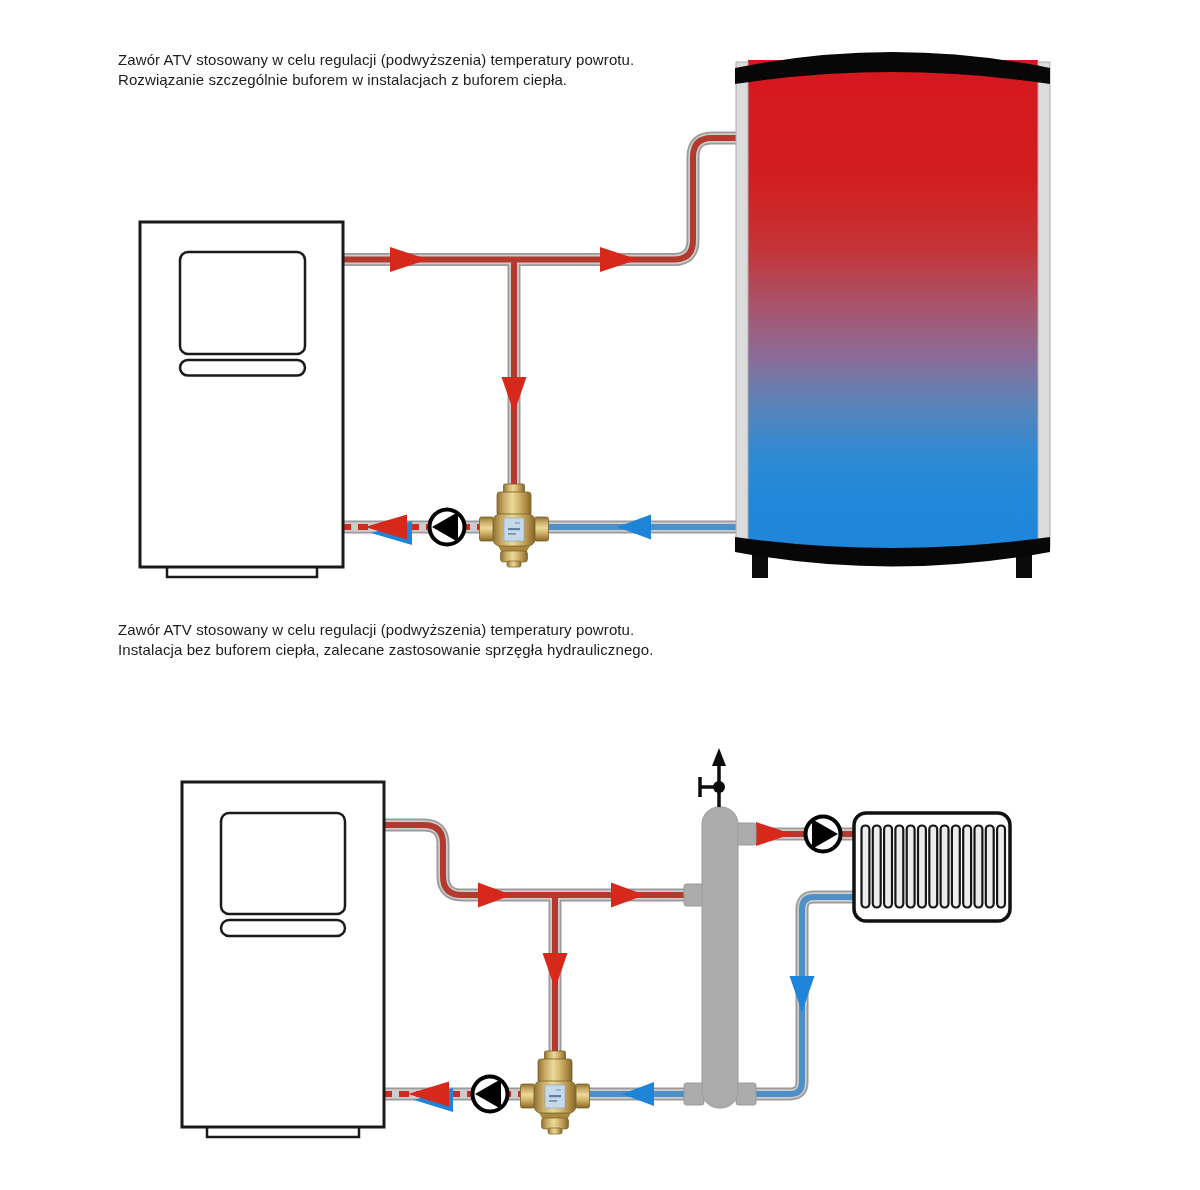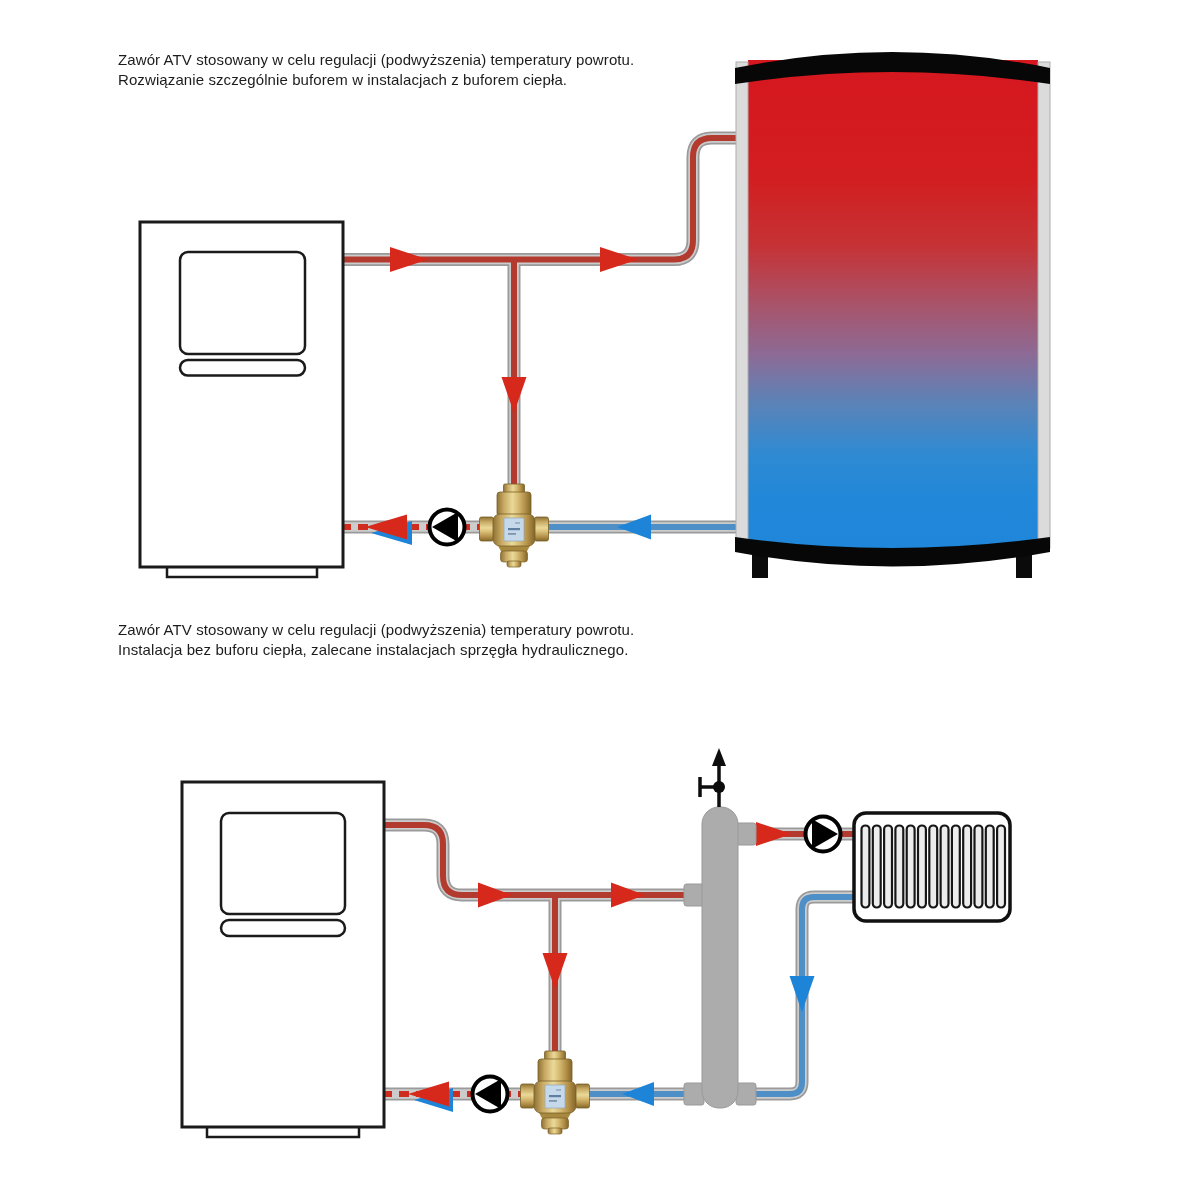--- a/index.html
+++ b/index.html
@@ -34,21 +34,21 @@
 
 <div class="stage">
 
   <div class="caption" id="caption-buffer">
     <div>Zawór ATV stosowany w celu regulacji (podwyższenia) temperatury powrotu.</div>
     <div>Rozwiązanie szczególnie buforem w instalacjach z buforem ciepła.</div>
   </div>
 
   <div class="caption" id="caption-separator">
     <div>Zawór ATV stosowany w celu regulacji (podwyższenia) temperatury powrotu.</div>
-    <div>Instalacja bez buforu ciepła, zalecane instalacjach sprzęgła hydraulicznego.</div>
+    <div>Instalacja bez buforem ciepła, zalecane zastosowanie sprzęgła hydraulicznego.</div>
   </div>
 
   <svg width="1200" height="1190" viewBox="0 0 1200 1190">
     <defs>
       <linearGradient id="tankGrad" x1="0" y1="0" x2="0" y2="1">
         <stop offset="0%" stop-color="#d6171f"></stop>
         <stop offset="24%" stop-color="#d21e20"></stop>
         <stop offset="38%" stop-color="#c53336"></stop>
         <stop offset="50%" stop-color="#a8546b"></stop>
         <stop offset="60%" stop-color="#8c6b96"></stop>

